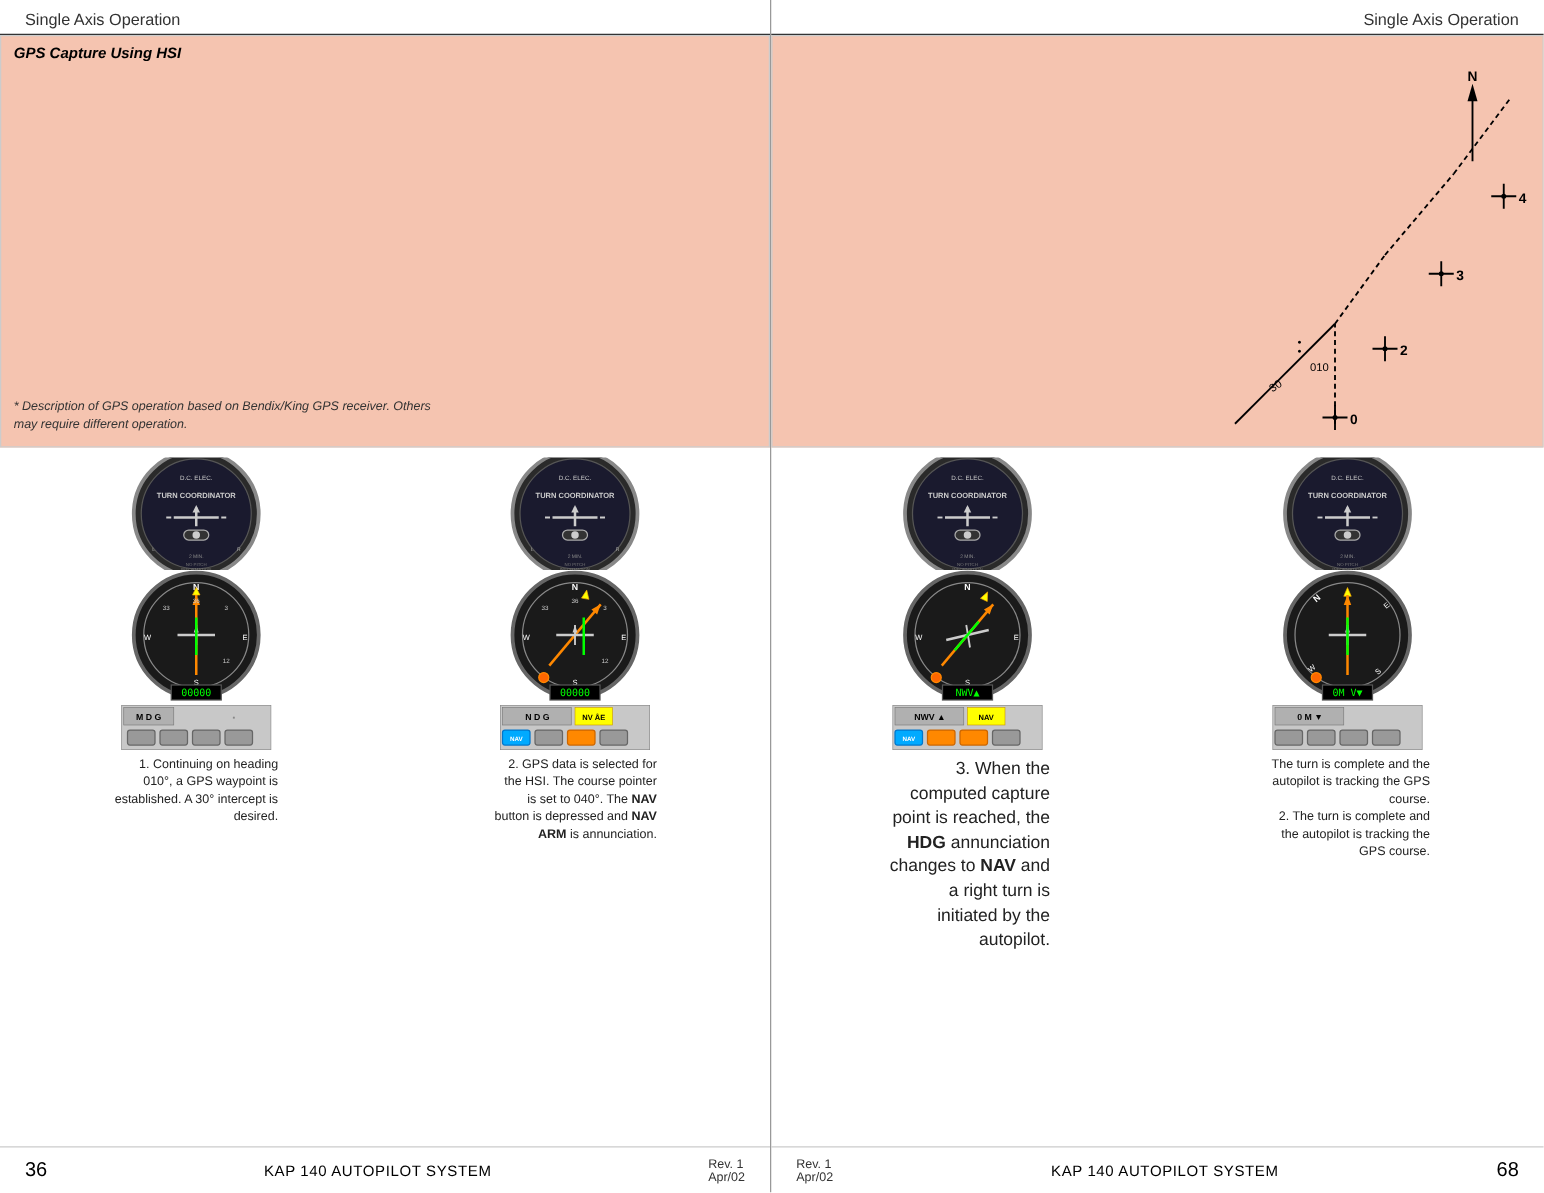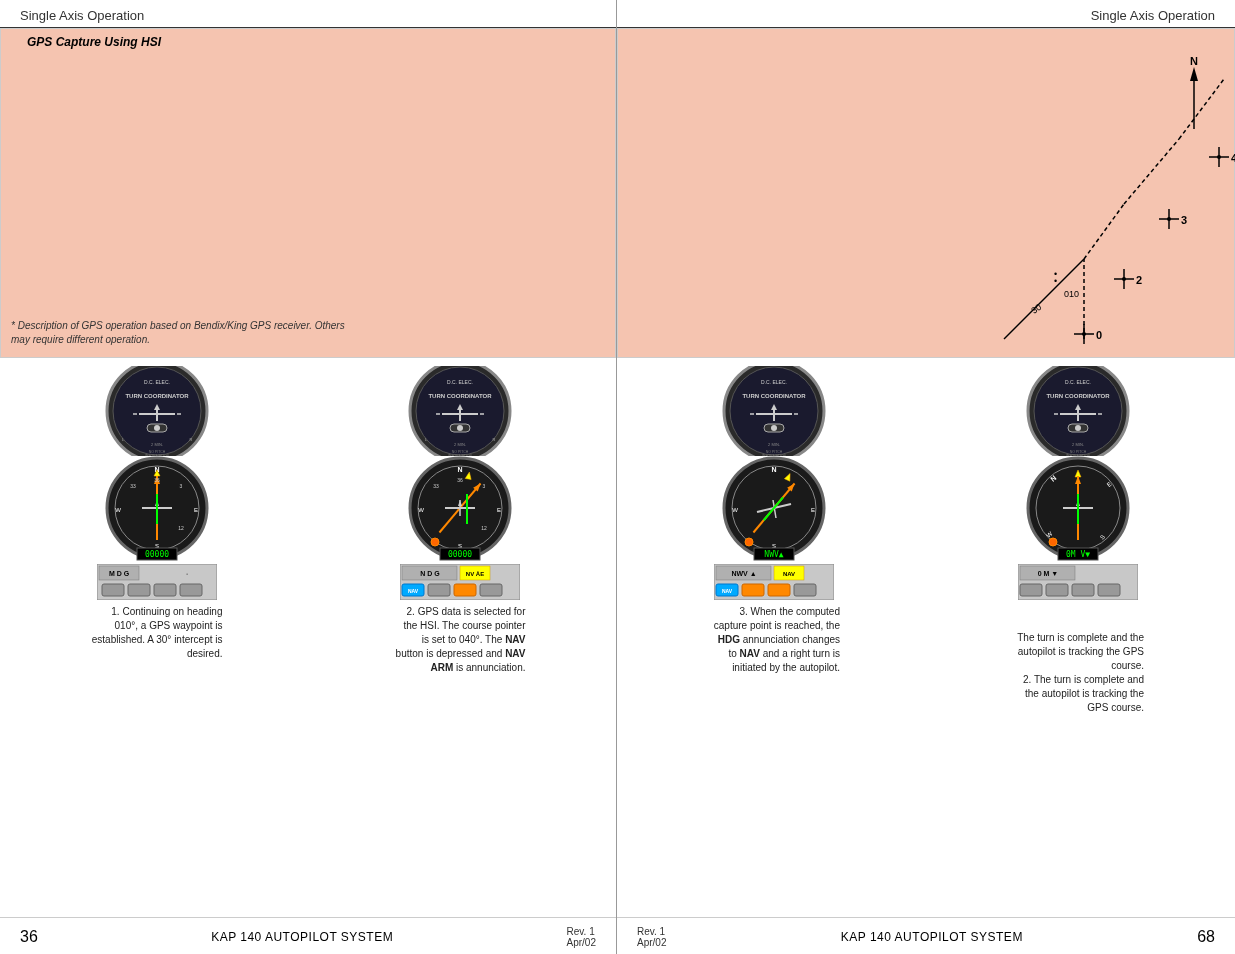--- a/index.html
+++ b/index.html
@@ -38,21 +38,20 @@
       padding: 8px 20px 4px;
       font-size: 13px;
       color: #333;
       border-bottom: 1px solid #333;
     }
 
     .gps-diagram-area {
       background: #f5c4b0;
       position: relative;
       border: 1px solid #ccc;
-      padding-left: 16px;
     }
 
     .gps-diagram-area-left {
       height: 330px;
       flex-shrink: 0;
     }
 
     .gps-diagram-area-right {
       height: 330px;
       flex-shrink: 0;
@@ -398,21 +397,21 @@
           <rect x="60" y="2" width="30" height="14" fill="#ffff00" stroke="#cc9900" stroke-width="0.5"></rect>
           <text x="75" y="12" fill="#000" font-size="6" text-anchor="middle" font-weight="bold">NAV</text>
 
           <rect x="2" y="20" width="22" height="12" rx="2" fill="#00aaff" stroke="#0077cc" stroke-width="1"></rect>
           <text x="13" y="29" fill="#fff" font-size="5" text-anchor="middle" font-weight="bold">NAV</text>
           <rect x="28" y="20" width="22" height="12" rx="2" fill="#ff8800" stroke="#cc6600" stroke-width="1"></rect>
           <rect x="54" y="20" width="22" height="12" rx="2" fill="#ff8800" stroke="#cc6600" stroke-width="1"></rect>
           <rect x="80" y="20" width="22" height="12" rx="2" fill="#999" stroke="#666" stroke-width="1"></rect>
         </svg>
 
-        <div class="caption-text" style="font-size:10px; line-height:1.4; max-width:145px;">
+        <div class="caption-text" style="font-size:14px; line-height:1.4; max-width:145px;">
           <span>3. When the computed capture point is reached, the </span><span style="font-weight:bold">HDG</span><span> annunciation changes to </span><span style="font-weight:bold">NAV</span><span> and a right turn is initiated by  the autopilot.</span>
         </div>
       </div>
 
       <div class="single-instrument-col">
         <svg width="108" height="90" viewBox="0 0 108 90">
           <circle cx="54" cy="45" r="50" fill="#2a2a2a" stroke="#888" stroke-width="3"></circle>
           <circle cx="54" cy="45" r="44" fill="#1a1a2e" stroke="#555" stroke-width="1"></circle>
           <text x="54" y="18" fill="#ccc" font-size="5" text-anchor="middle">D.C. ELEC.</text>
           <text x="54" y="32" fill="#ccc" font-size="6" text-anchor="middle" font-weight="bold">TURN COORDINATOR</text>
@@ -458,21 +457,21 @@
           <rect x="0" y="0" width="120" height="36" fill="#c8c8c8" stroke="#888" stroke-width="1"></rect>
           <rect x="2" y="2" width="55" height="14" fill="#b0b0b0" stroke="#777" stroke-width="0.5"></rect>
           <text x="30" y="12" fill="#000" font-size="7" text-anchor="middle" font-weight="bold">0 M  ▼</text>
 
           <rect x="2" y="20" width="22" height="12" rx="2" fill="#999" stroke="#666" stroke-width="1"></rect>
           <rect x="28" y="20" width="22" height="12" rx="2" fill="#999" stroke="#666" stroke-width="1"></rect>
           <rect x="54" y="20" width="22" height="12" rx="2" fill="#999" stroke="#666" stroke-width="1"></rect>
           <rect x="80" y="20" width="22" height="12" rx="2" fill="#999" stroke="#666" stroke-width="1"></rect>
         </svg>
 
-        <div class="caption-text" style="font-size:10px; line-height:1.4; max-width:145px;margin-top:26px;">The turn is complete and the autopilot is tracking the GPS course.</div>
+        <div class="caption-text" style="font-size:10px; line-height:1.4; max-width:145px;">The turn is complete and the autopilot is tracking the GPS course.</div>
         <div class="caption-text" style="font-size:10px; line-height:1.4; max-width:145px;">2. The turn is complete and the autopilot is tracking the GPS course.</div>
       </div>
     </div>
 
     <div class="page-footer" style="margin-top:auto; padding-top:8px;">
       <div class="footer-rev" style="white-space:pre-line;">Rev. 1
 Apr/02</div>
       <span class="footer-title">KAP 140 AUTOPILOT SYSTEM</span>
       <span class="footer-page-num">68</span>
     </div>

